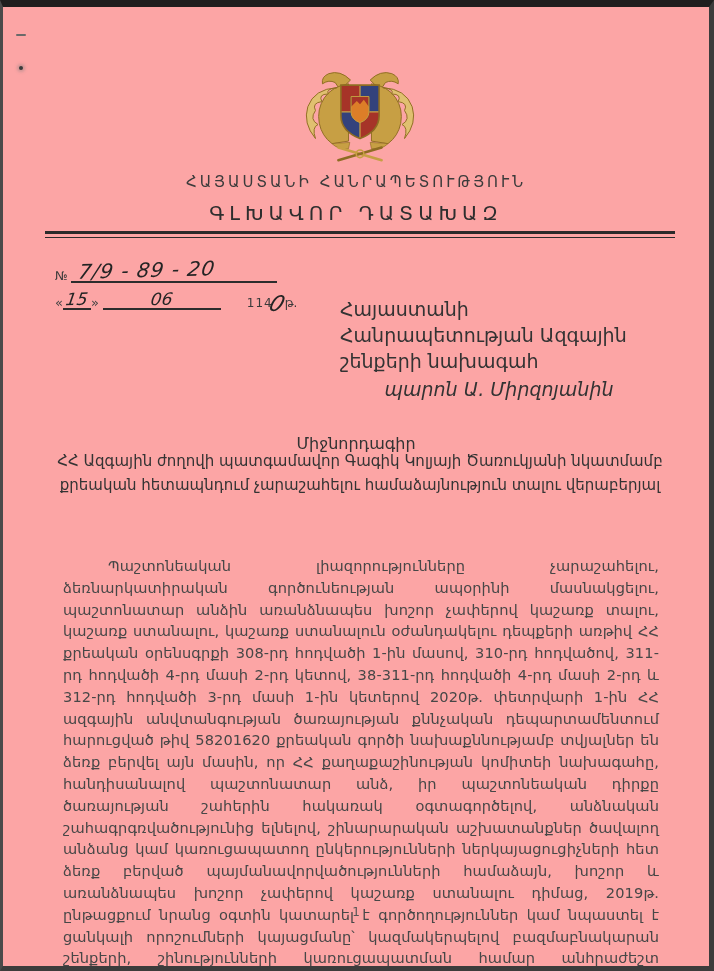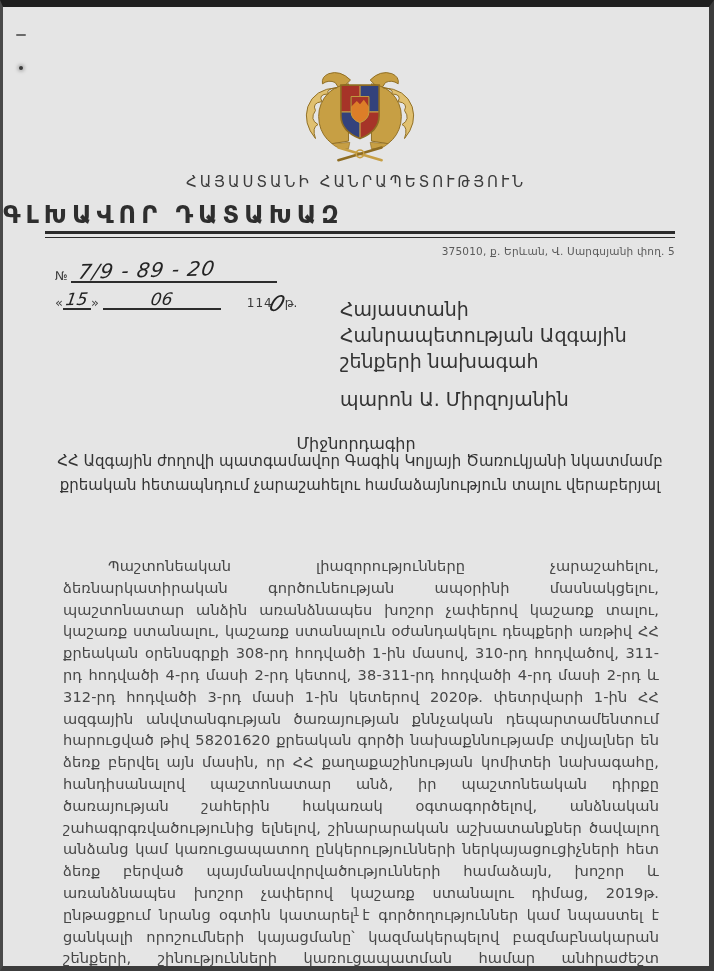--- a/index.html
+++ b/index.html
@@ -3,37 +3,37 @@
 <meta charset="utf-8">
 <style>
   html,body{margin:0;padding:0;background:#ffffff;}
   .stage{
     width:714px;height:971px;position:relative;background:#fafafa;
     font-family:"DejaVu Sans","Liberation Sans",sans-serif;
     overflow:hidden;
   }
   .page{
     position:absolute;left:0;top:0;width:714px;height:971px;
-    box-sizing:border-box;background:#e5e5e5;
+    box-sizing:border-box;background:#fca5a5;
     border-left:3px solid #4a4a4a;
     border-right:5px solid #3c3c3c;
     border-bottom:5px solid #3c3c3c;
     border-top:7px solid #1f1f1f;
   }
   .abs{position:absolute;}
   
   .artifact-dash{left:13px;top:27px;width:10px;height:2px;background:#6a6a6a;border-radius:1px;}
   .artifact-dot{left:16px;top:59px;width:4px;height:4px;background:#3a3a3a;border-radius:50%;box-shadow:0 0 3px 2px rgba(120,120,120,.35);}
   
   .emblem{left:287px;top:52px;width:140px;height:112px;}
   
   .hdr-country{left:0;top:166px;width:100%;text-align:center;
     font-size:15px;letter-spacing:3px;color:#3b3b3b;font-weight:500;}
-  .hdr-office{left:0;top:194px;width:100%;
-    font-size:24px;letter-spacing:5px;color:#2e2e2e;font-weight:bold;}
+  .hdr-office{left:0;top:194px;width:100%;text-align:center;
+    font-size:20px;letter-spacing:5px;color:#2e2e2e;font-weight:normal;}
   .rule{left:42px;top:224px;width:630px;height:3px;
     border-top:3px solid #2b2b2b;border-bottom:1px solid #2b2b2b;}
   .address{left:0;top:238px;width:672px;text-align:right;
     font-size:10.5px;color:#5a5a5a;letter-spacing:.2px;}
   
   .refno{left:52px;top:252px;font-size:12px;color:#3a3a3a;}
   .refno .slot{display:inline-block;width:198px;border-bottom:2px solid #2c2c2c;
     vertical-align:bottom;text-align:left;padding-left:8px;}
   .hw{font-family:"DejaVu Sans","Liberation Sans",sans-serif;
     font-style:italic;color:#242424;display:inline-block;
@@ -44,21 +44,21 @@
   .dateline .slot-day{display:inline-block;width:28px;border-bottom:2px solid #2c2c2c;
     text-align:center;vertical-align:bottom;}
   .dateline .slot-month{display:inline-block;width:118px;border-bottom:2px solid #2c2c2c;
     text-align:center;vertical-align:bottom;margin-right:26px;}
   .hw-day,.hw-month{font-size:17px;line-height:18px;}
   .hw-year{font-size:22px;line-height:14px;transform:skewX(-14deg) rotate(8deg);
     margin-left:-3px;margin-right:1px;position:relative;top:4px;}
   .yr-printed{letter-spacing:1px;}
   
   .recipient{left:337px;top:289px;width:322px;font-size:19px;color:#333;line-height:26px;}
-  .recipient .r3{text-align:left;padding-right:4px;margin-top:12px;}
+  .recipient .r3{text-align:center;padding-right:4px;margin-top:2px;font-style:italic;}
   
   .doc-title{left:0;top:427px;width:100%;text-align:center;font-size:16px;color:#333;}
   .subject{left:40px;top:442px;width:634px;text-align:center;
     font-size:15px;color:#333;line-height:24px;}
   
   .body-par{left:60px;top:548px;width:596px;font-size:14.6px;color:#474747;
     line-height:21.8px;text-align:justify;text-indent:45px;letter-spacing:.1px;}
   .page-num{left:0;top:898px;width:100%;text-align:center;font-size:12px;color:#555;}
 </style>
 </head>
@@ -110,21 +110,20 @@
           <path d="M96 56 h28 v24 q0 12 -14 17 q-14 -5 -14 -17 Z" stroke="#6d5418" stroke-width="1.5" fill="#a63328"></path>
           <path d="M96 72 l9 -9 l5 5 l6 -7 l8 11 v8 q0 12 -14 17 q-14 -5 -14 -17 Z" fill="#dc7e28"></path>
           <path d="M96 56 h28 v24 q0 12 -14 17 q-14 -5 -14 -17 Z" fill="none" stroke-width="1.5" stroke="#c79f44"></path>
         </g>
       </g>
     </svg>
 
     <div class="abs hdr-country">ՀԱՅԱՍՏԱՆԻ ՀԱՆՐԱՊԵՏՈՒԹՅՈՒՆ</div>
     <div class="abs hdr-office">ԳԼԽԱՎՈՐ ԴԱՏԱԽԱԶ</div>
     <div class="abs rule"></div>
-    <div class="abs address">375010, ք. Երևան, Վ. Սարգսյանի փող. 5</div>
 
     <div class="abs refno">
       <span>№</span>
       <span class="slot"><span class="hw hw-no">7/9 - 89 - 20</span></span>
     </div>
 
     <div class="abs dateline">
       <span class="q">«</span><span class="slot-day"><span class="hw hw-day">15</span></span><span class="q">»</span>
       <span class="slot-month"><span class="hw hw-month">06</span></span><span class="yr-printed">114</span><span class="hw hw-year">0</span><span>թ.</span>
     </div>

